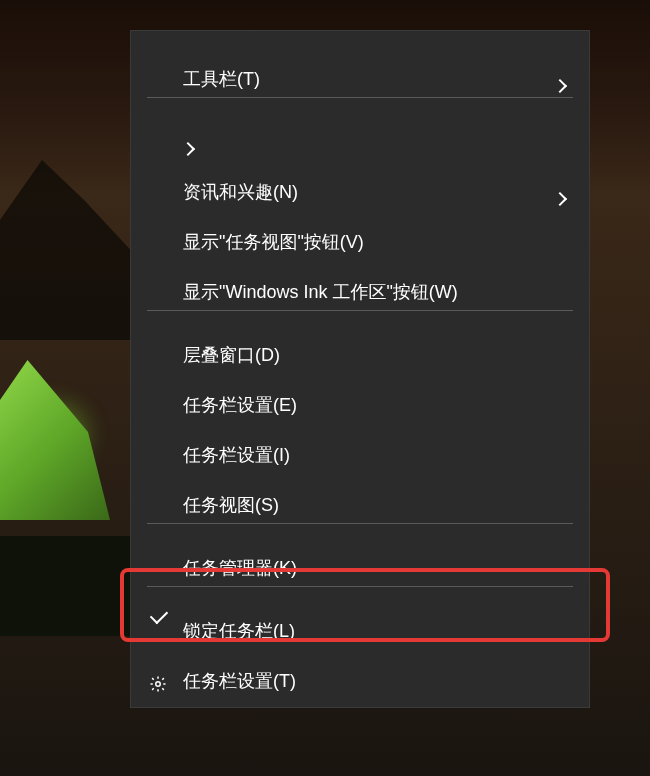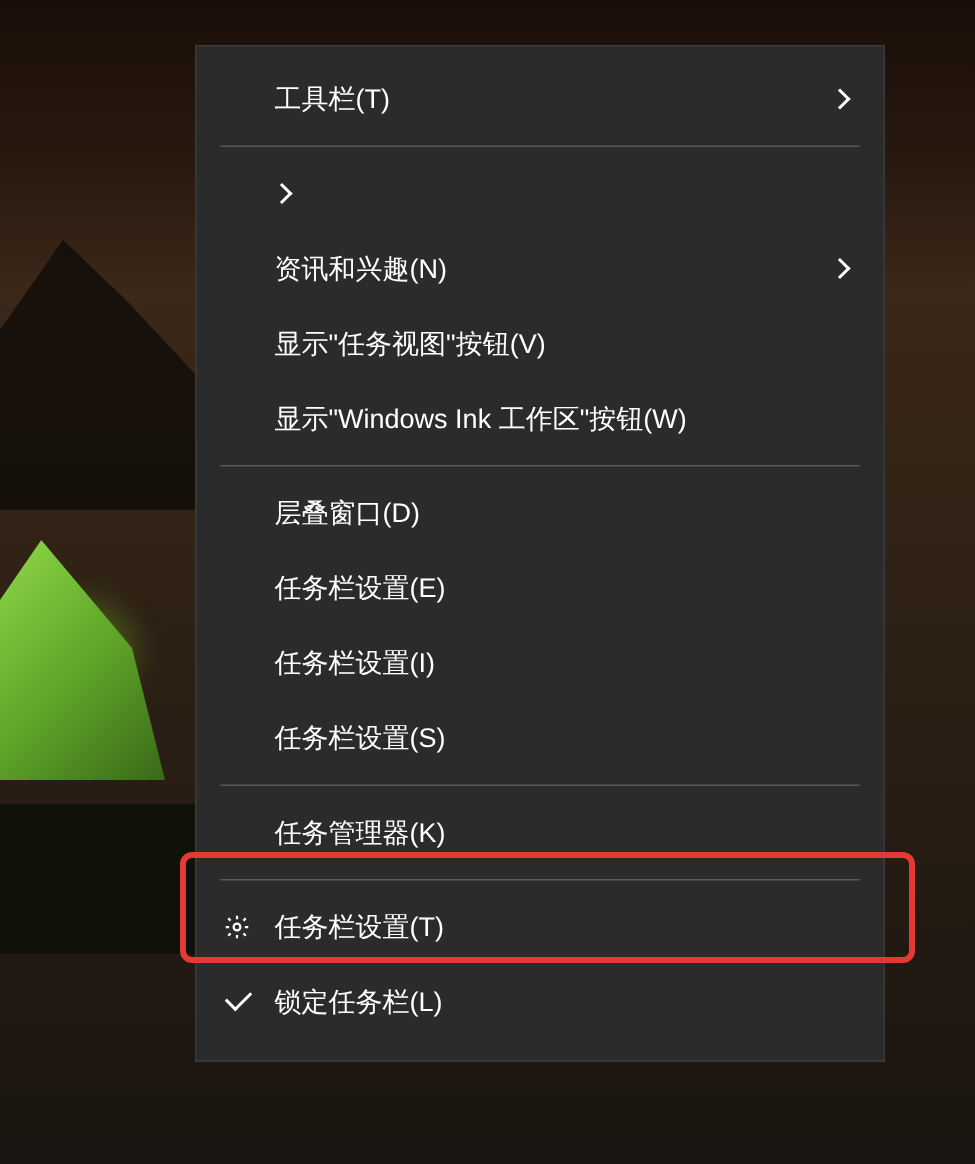--- a/index.html
+++ b/index.html
@@ -60,21 +60,21 @@
       top: 30px;
       width: 460px;
       background: #2b2b2b;
       color: #fff;
       padding: 10px 0 14px 0;
       border: 1px solid #3a3a3a;
     }
     .menu-item {
       height: 50px;
       display: flex;
-      align-items: center;
+      align-items: flex-end;
       padding: 0 24px 0 52px;
       font-size: 18px;
       position: relative;
       cursor: default;
     }
     .menu-item .label { flex: 1; }
     .arrow {
       width: 10px;
       height: 10px;
       border-top: 2px solid #fff;
@@ -155,39 +155,39 @@
   <div class="menu-item">
     <span class="label">层叠窗口(D)</span>
   </div>
   <div class="menu-item">
     <span class="label">任务栏设置(E)</span>
   </div>
   <div class="menu-item">
     <span class="label">任务栏设置(I)</span>
   </div>
   <div class="menu-item">
-    <span class="label">任务栏设置(S)</span>
+    <span class="label">任务视图(S)</span>
   </div>
 
   <div class="separator"></div>
 
   <div class="menu-item">
     <span class="label">任务管理器(K)</span>
   </div>
 
   <div class="separator"></div>
 
   <div class="menu-item">
+    <span class="check-icon"></span>
+    <span class="label">锁定任务栏(L)</span>
+  </div>
+  <div class="menu-item">
     <span class="gear-icon">
       <svg viewBox="0 0 24 24" width="18" height="18" fill="none" stroke="#fff" stroke-width="2">
         <circle cx="12" cy="12" r="3"></circle>
         <path d="M12 2v3M12 19v3M4.2 4.2l2.1 2.1M17.7 17.7l2.1 2.1M2 12h3M19 12h3M4.2 19.8l2.1-2.1M17.7 6.3l2.1-2.1"></path>
       </svg>
     </span>
     <span class="label">任务栏设置(T)</span>
   </div>
-  <div class="menu-item">
-    <span class="check-icon"></span>
-    <span class="label">锁定任务栏(L)</span>
-  </div>
 </div>
 
 <div class="highlight-box"></div>
 
 </body></html>

